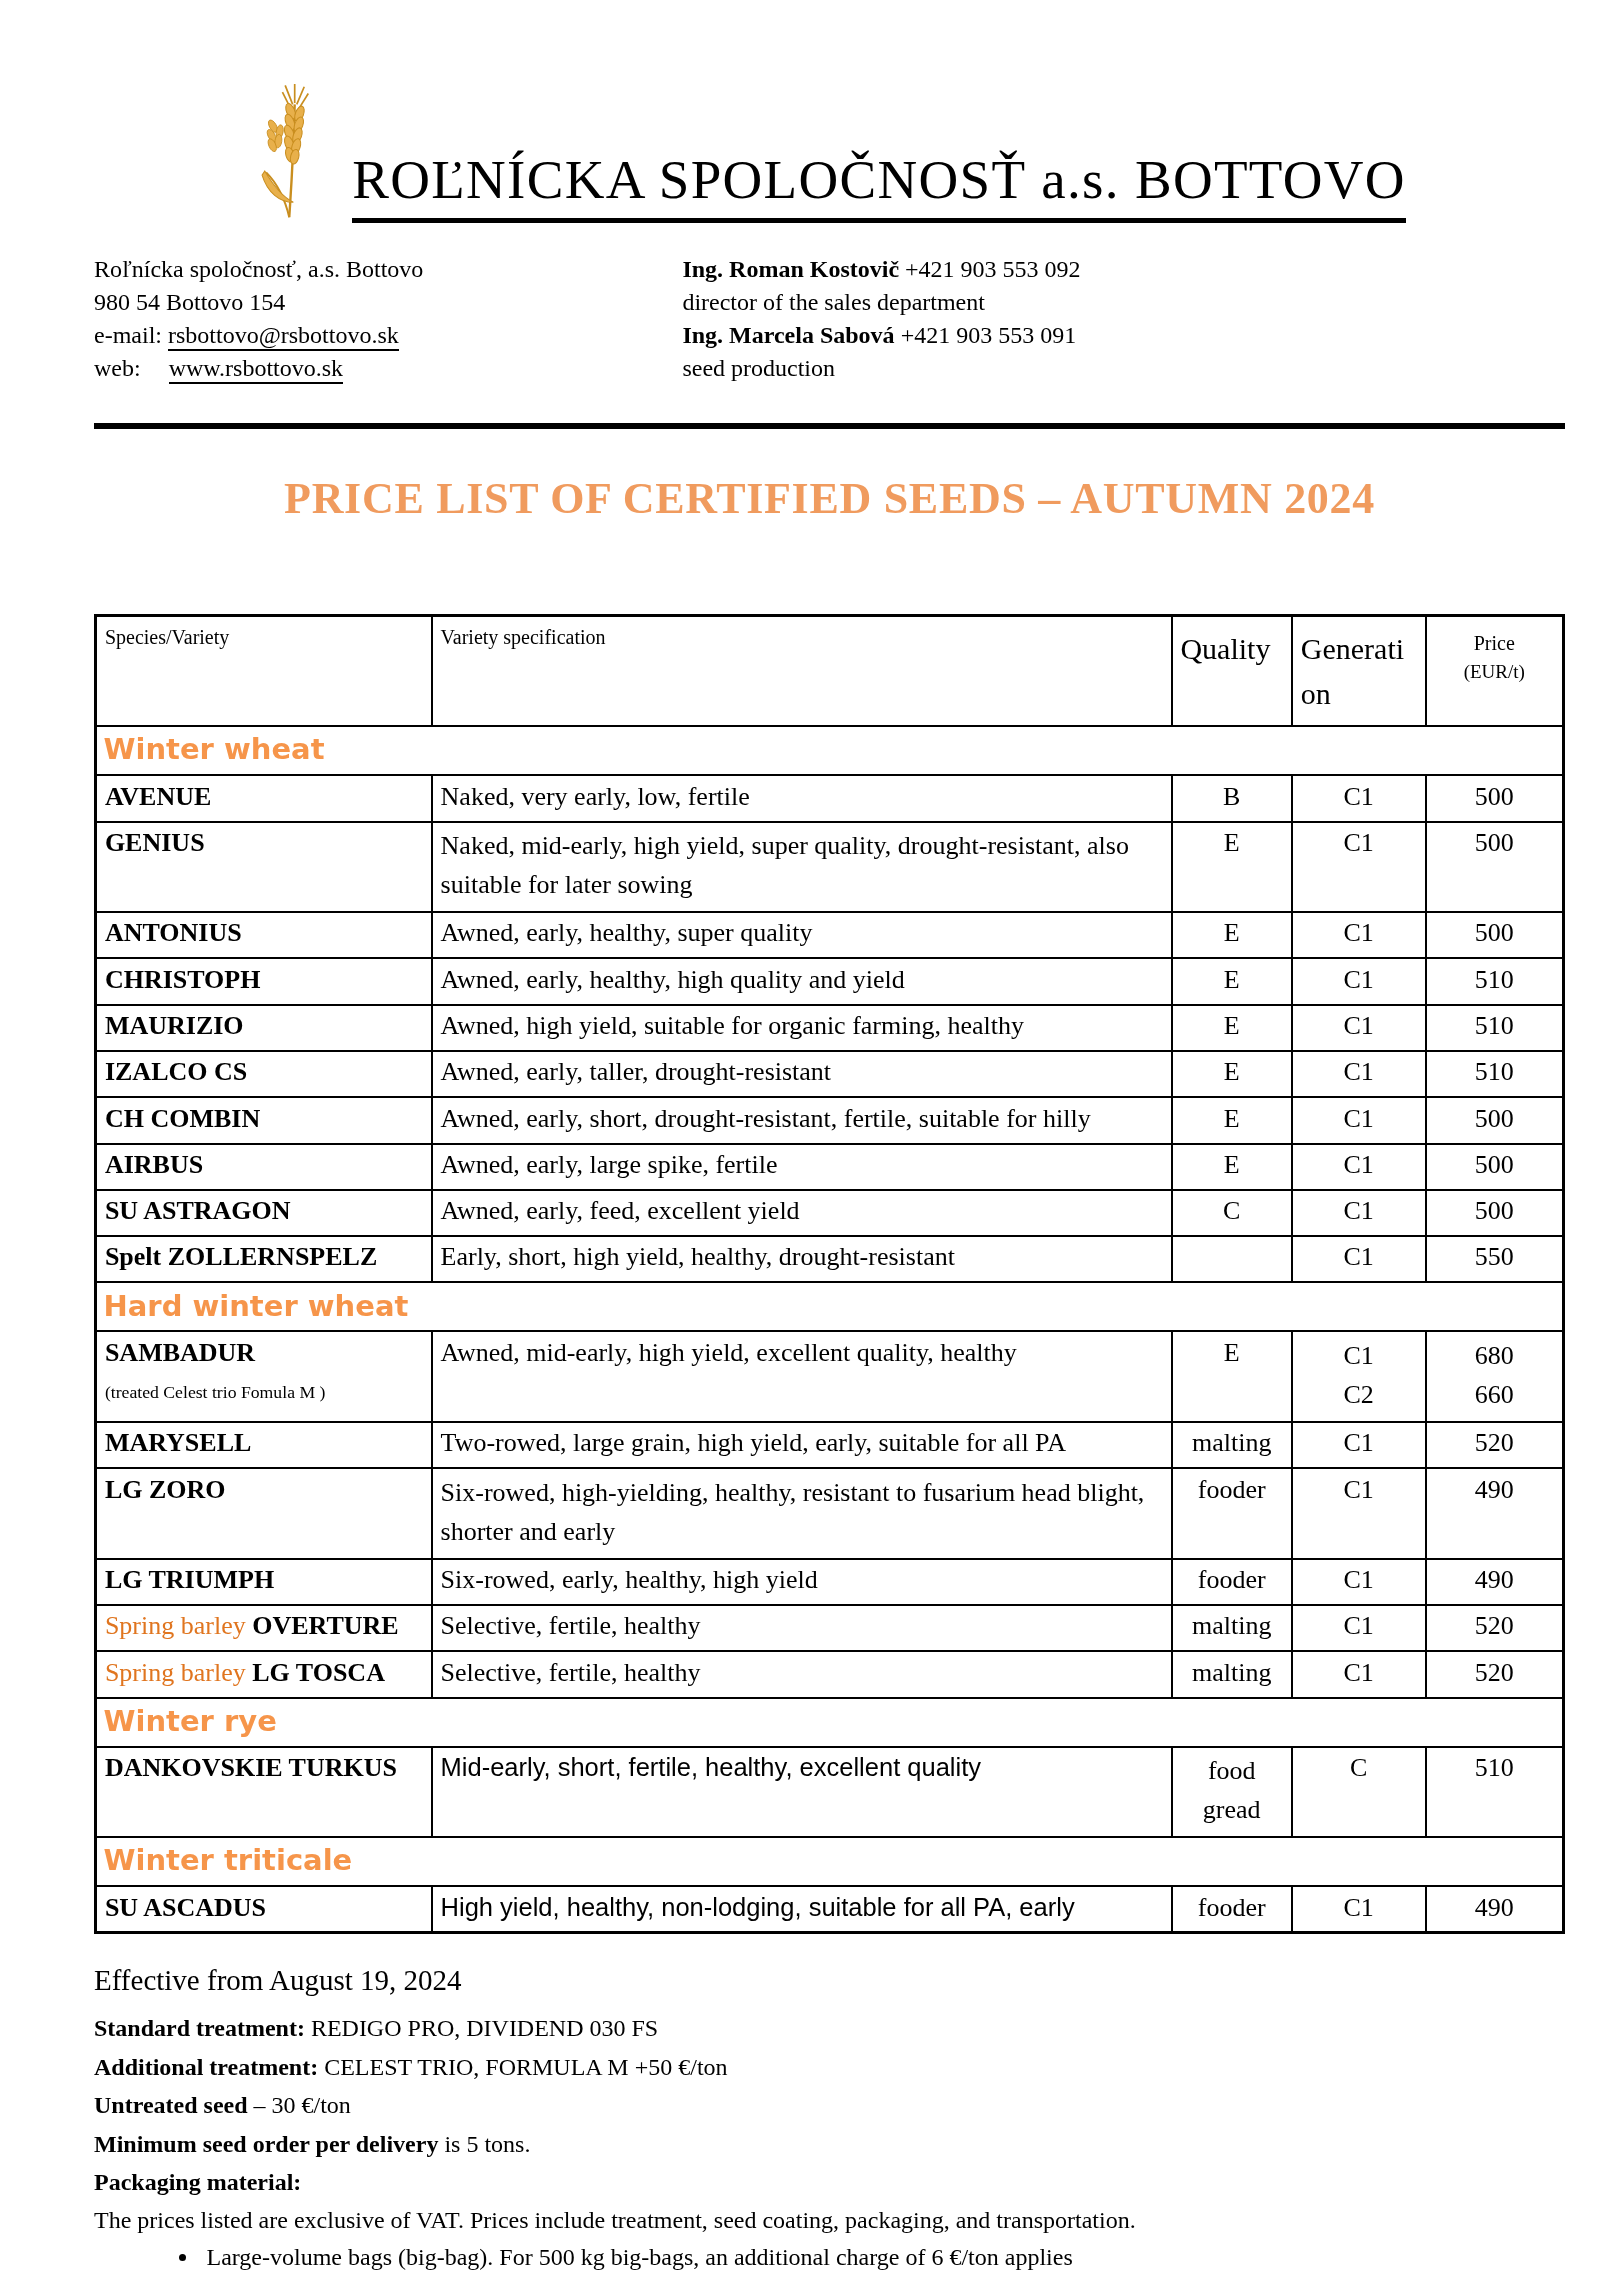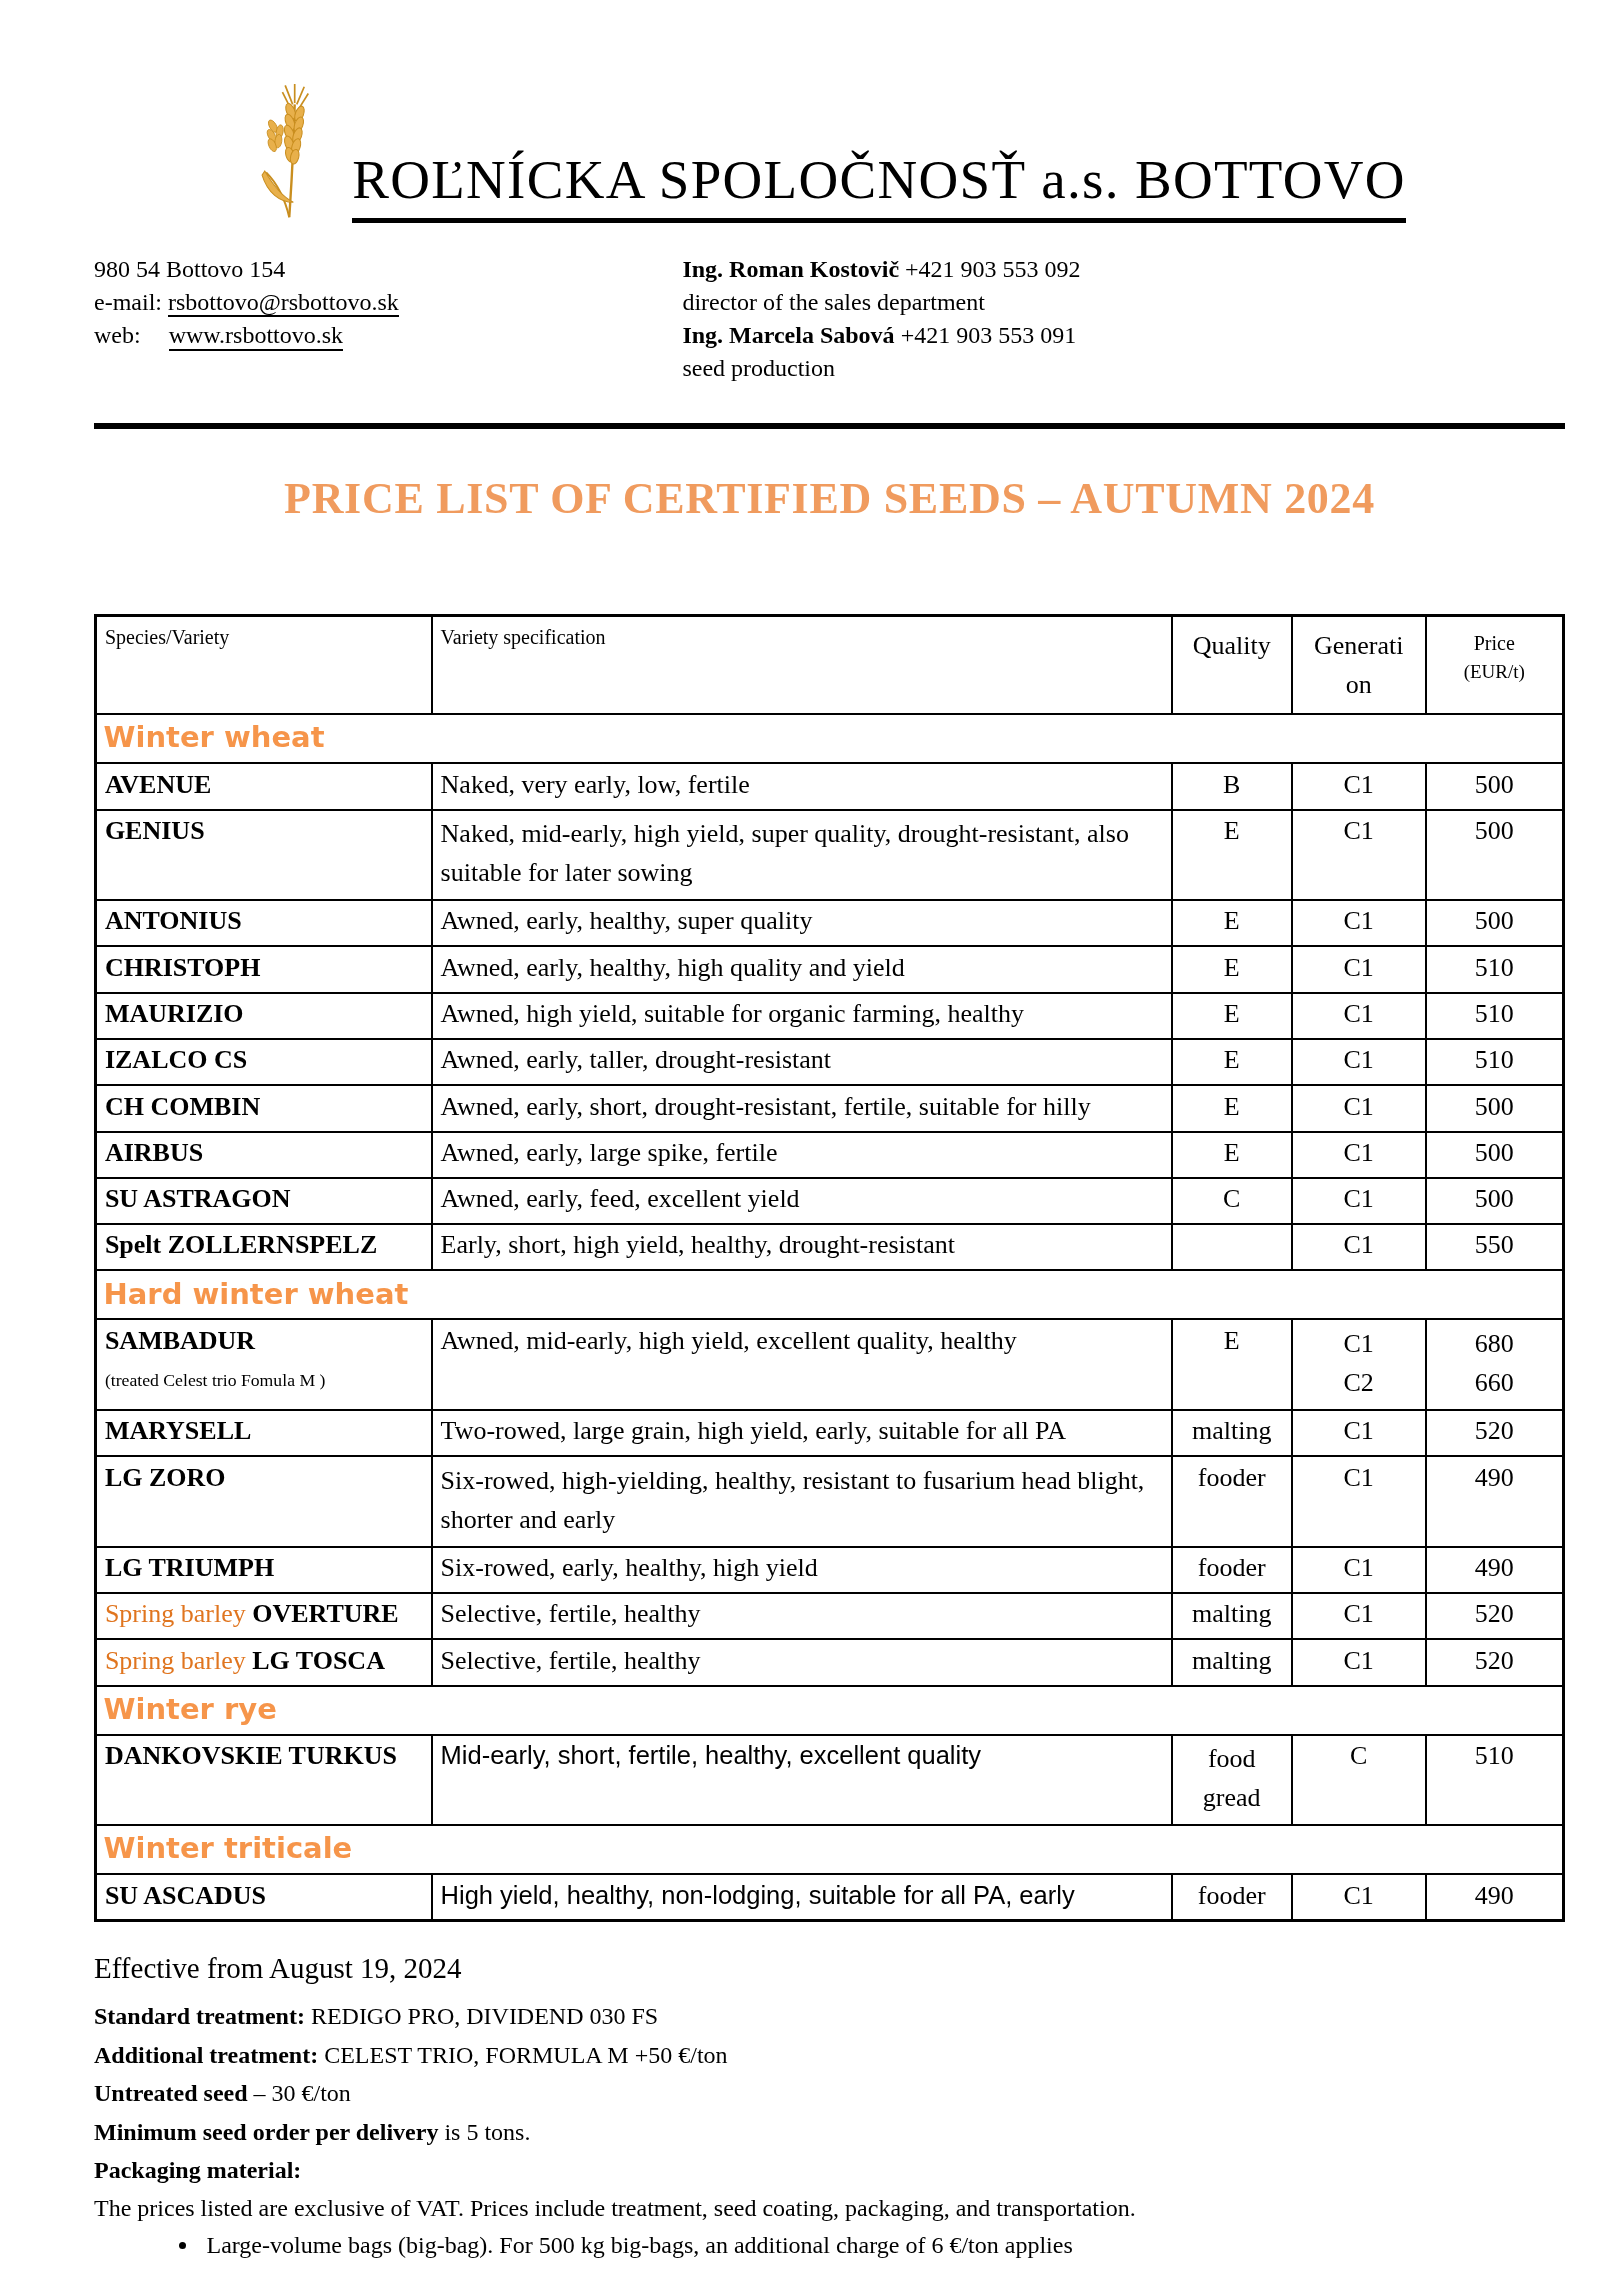--- a/index.html
+++ b/index.html
@@ -50,21 +50,21 @@
   table.price{
     width:100%; margin-top:90px;
     border-collapse:collapse; border:3.9px solid var(--ink);
   }
   table.price th, table.price td{border:2px solid var(--ink); vertical-align:top;}
   thead th{
     font-weight:normal; text-align:left; height:85px;
     padding:9.2px 7.9px; border-bottom:3.3px solid var(--ink);
   }
   th.h-italic{font-size:20px;}
-  th.h-center{text-align:center; font-size:26px; line-height:1.5;}
+  th.h-center{font-size:30px; line-height:1.5;}
   th.h-price{text-align:center; font-size:20px; line-height:1.45; padding-top:11.8px;}
   th.h-price .l2{font-size:19px;}
   th .blk{display:block;}
 
   tr.section-row td{
     font-family:"DejaVu Sans", sans-serif;
     font-weight:bold; font-size:29px; color:var(--section-orange);
     padding:5.2px 6.5px 7.9px;
   }
   tr.data-row td{font-size:26px; padding:3.3px 7.9px 7.2px; line-height:1.3;}
@@ -119,20 +119,21 @@
           <ellipse cx="36" cy="84" rx="5" ry="10" transform="rotate(8 36 84)"></ellipse>
           <ellipse cx="27" cy="90" rx="5" ry="10" transform="rotate(-24 27 90)"></ellipse>
         </g>
         <path d="M16 128 C 30 152 42 166 58 174 C 38 174 20 160 12 134 Z" fill="var(--gold)" stroke="var(--gold-dark)" stroke-width="1.5"></path>
       </svg>
       <h1 class="company-title">ROĽNÍCKA SPOLOČNOSŤ a.s. BOTTOVO</h1>
     </div>
 
     <div class="contact">
       <div class="c-left">
+        <div class="line">Roľnícka spoločnosť, a.s. Bottovo</div>
         <div class="line">980 54 Bottovo 154</div>
         <div class="line">
           <span>e-mail:</span>
           <a class="ulink" href="#">rsbottovo@rsbottovo.sk</a>
         </div>
         <div class="line">
           <span>web:</span>
           <a class="ulink weblink" href="#">www.rsbottovo.sk</a>
         </div>
       </div>

